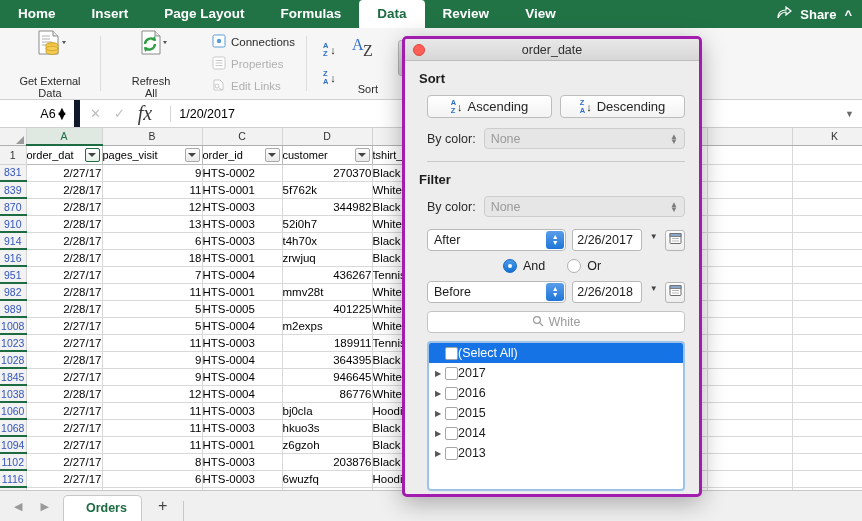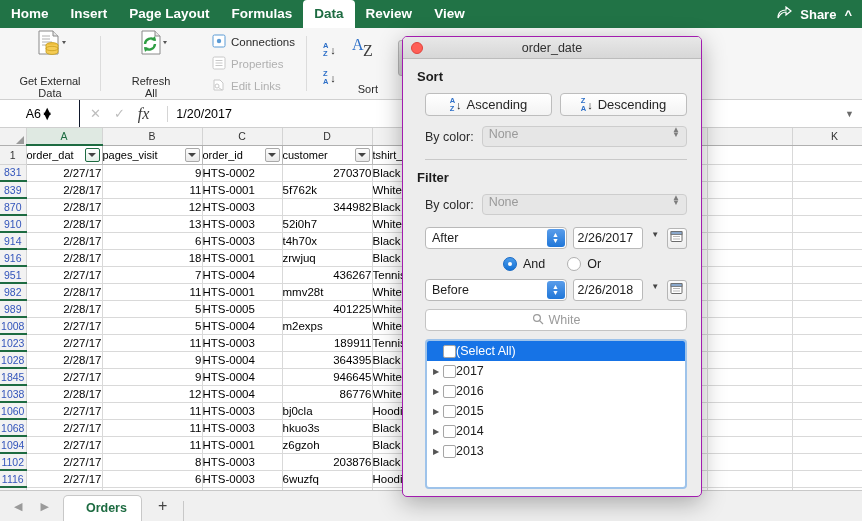--- a/index.html
+++ b/index.html
@@ -12,21 +12,21 @@
     -webkit-font-smoothing: antialiased;
   }
 
   
   .ribbon-tabs {
     height: 28px; background: #217346;
     display: flex; align-items: flex-end;
     position: relative;
   }
   .tab {
-    padding: 0 11px; height: 28px; line-height: 28px;
+    padding: 0 18px; height: 28px; line-height: 28px;
     color: #fff; font-size: 13.5px; font-weight: bold;
     cursor: default; white-space: nowrap;
   }
   .tab.active {
     background: #fff; color: #1d6b41;
     border-top-left-radius: 4px; border-top-right-radius: 4px;
   }
   .share-group {
     margin-left: auto; display: flex; align-items: center;
     gap: 8px; padding-right: 10px; height: 28px;
@@ -82,27 +82,27 @@
 
   
   .formula-bar {
     height: 28px; background: #fff;
     border-bottom: 1px solid #cfcfcf;
     display: flex; align-items: center;
     font-size: 12.5px;
   }
   .namebox {
     width: 80px; height: 100%; display: flex; align-items: center;
-    justify-content: center; padding: 0 6px;
-    border-right: 1px solid #0f172a;
+    justify-content: flex-end; padding: 0 6px;
+    border-right: 6px solid #0f172a;
   }
   .namebox span { font-size: 12.5px; color: #000; }
   .stepper { display: flex; flex-direction: column; line-height: 5px; color: #5a5a5a; font-size: 8px; }
   .fb-icons { display: flex; align-items: center; gap: 13px; padding: 0 10px; color: #bdbdbd; font-size: 13px; }
-  .fx { font-style: italic; font-family: "Liberation Serif", serif; font-size: 16px; color: #3a3a3a; }
+  .fx { font-style: italic; font-family: "Liberation Serif", serif; font-size: 20px; color: #3a3a3a; }
   .fb-divider { width: 1px; height: 16px; background: #d5d5d5; margin: 0 8px; }
   .fb-value { font-size: 12.5px; color: #000; flex: 1; }
   .fb-chev { padding-right: 8px; color: #6a6a6a; font-size: 9px; }
 
   
   .grid-wrap { position: relative; height: 362px; overflow: hidden; background: #fff; }
   table.grid { border-collapse: collapse; table-layout: fixed; width: 862px; }
   table.grid td, table.grid th { padding: 0; font-weight: normal; }
 
   .colhdr-row th {
@@ -167,21 +167,21 @@
     padding: 5px 14px 6px 22px; font-size: 12.5px; font-weight: bold; color: #1d6b41;
   }
   .addsheet { padding: 4px 16px 6px 16px; font-size: 16px; color:#444; }
   .sb-div { width:1px; background:#c8c8c8; height: 20px; align-self:flex-end; margin-bottom:0;}
 
   
   .dialog {
     position: absolute; left: 402px; top: 36px;
     width: 300px; height: 461px;
     background: #ededed;
-    border: 1px solid #a21caf;
+    border: 3px solid #a21caf;
     border-radius: 5px;
     box-shadow: 0 6px 24px rgba(0,0,0,0.30);
     overflow: hidden;
     z-index: 50;
   }
   .dlg-title {
     height: 22px; background: linear-gradient(#e8e8e8,#d7d7d7);
     border-bottom: 1px solid #bcbcbc;
     display: flex; align-items: center; position: relative;
   }
@@ -205,22 +205,22 @@
     font-size: 13px; color: #252525;
   }
   .az-stack { display:flex; align-items:center; gap:1px; }
   .az-letters { display:flex; flex-direction:column; font-size:7.5px; line-height:7.5px; color:#2d6fc7; font-weight:bold;}
   .az-arrow { font-size: 11px; color:#222; }
 
   .colorrow { display: flex; align-items: center; gap: 8px; margin-bottom: 12px; padding-left: 8px;}
   .colorrow .cl { font-size: 12.5px; color: #2b2b2b; }
   .select-gray {
     flex: 1; height: 21px; border: 1px solid #cdcdcd; border-radius: 4px;
-    background: #e6e6e6; display: flex; 
-    padding: 0 6px; font-size: 12.5px; color: #9a9a9a; position: relative;
+    background: #e6e6e6; display: flex; align-items: center;
+    padding: 9px 6px; font-size: 12.5px; color: #9a9a9a; position: relative;
   }
   .sel-chev {
     position: absolute; right: 6px; display: flex; flex-direction: column;
     line-height: 5px; font-size: 8px; color: #7c7c7c;
   }
 
   .hr { height: 1px; background: #c9c9c9; margin: 0 0 10px 8px; }
 
   .condrow { display: flex; align-items: center; gap: 6px; margin-bottom: 8px; padding-left: 8px;}
   .select-blue {

